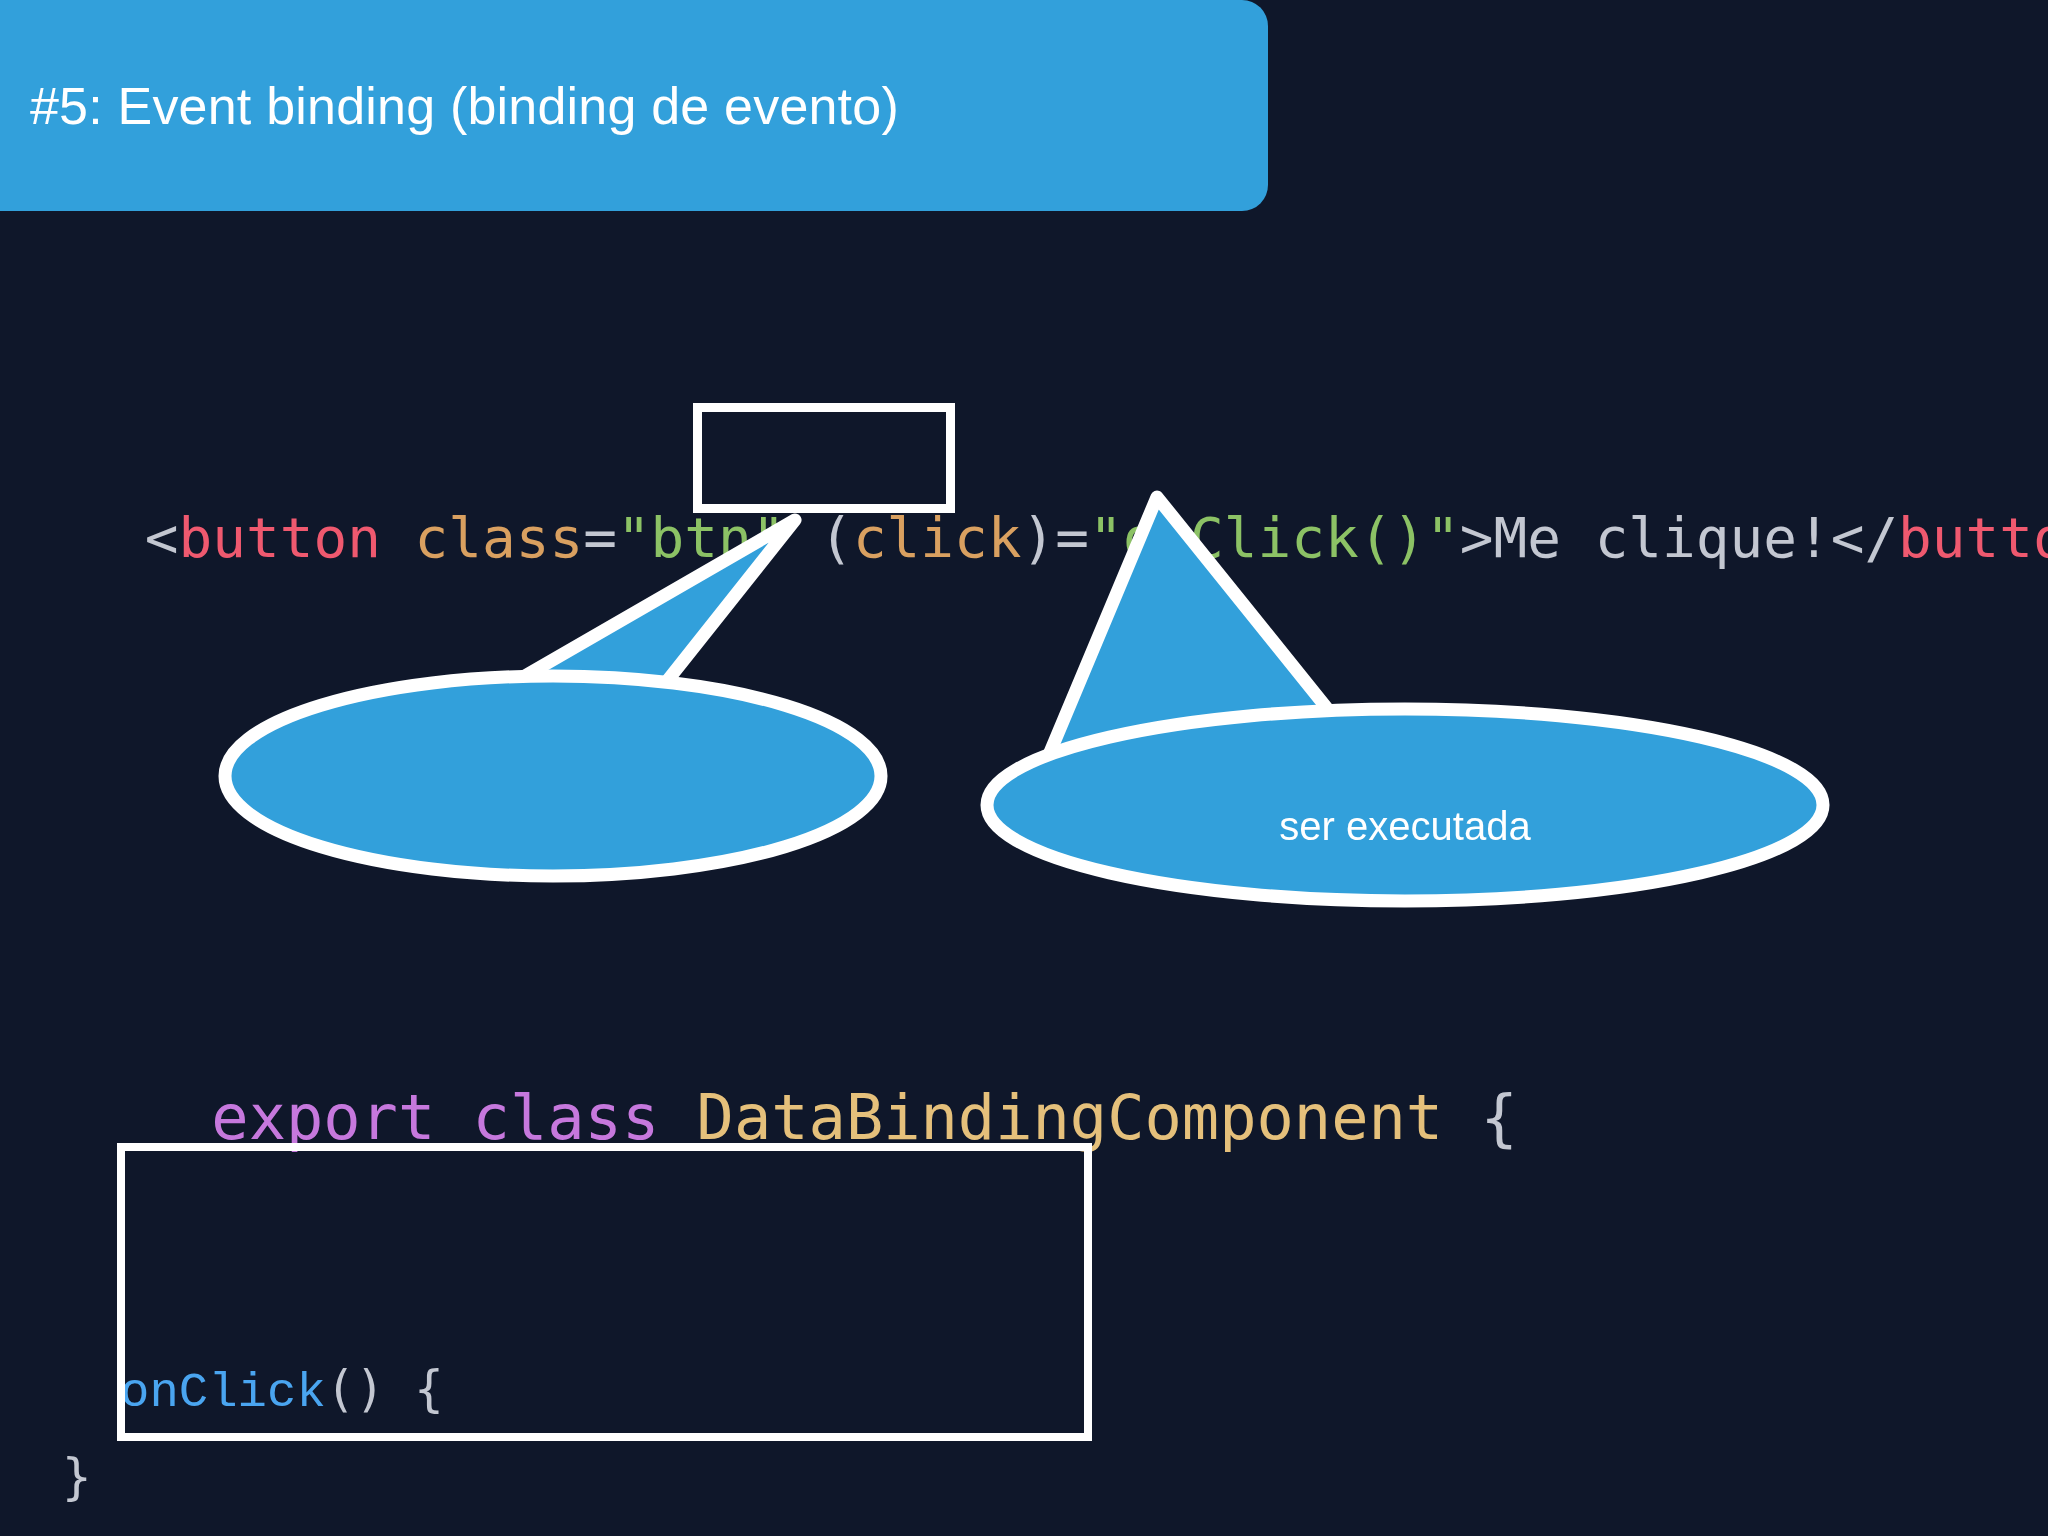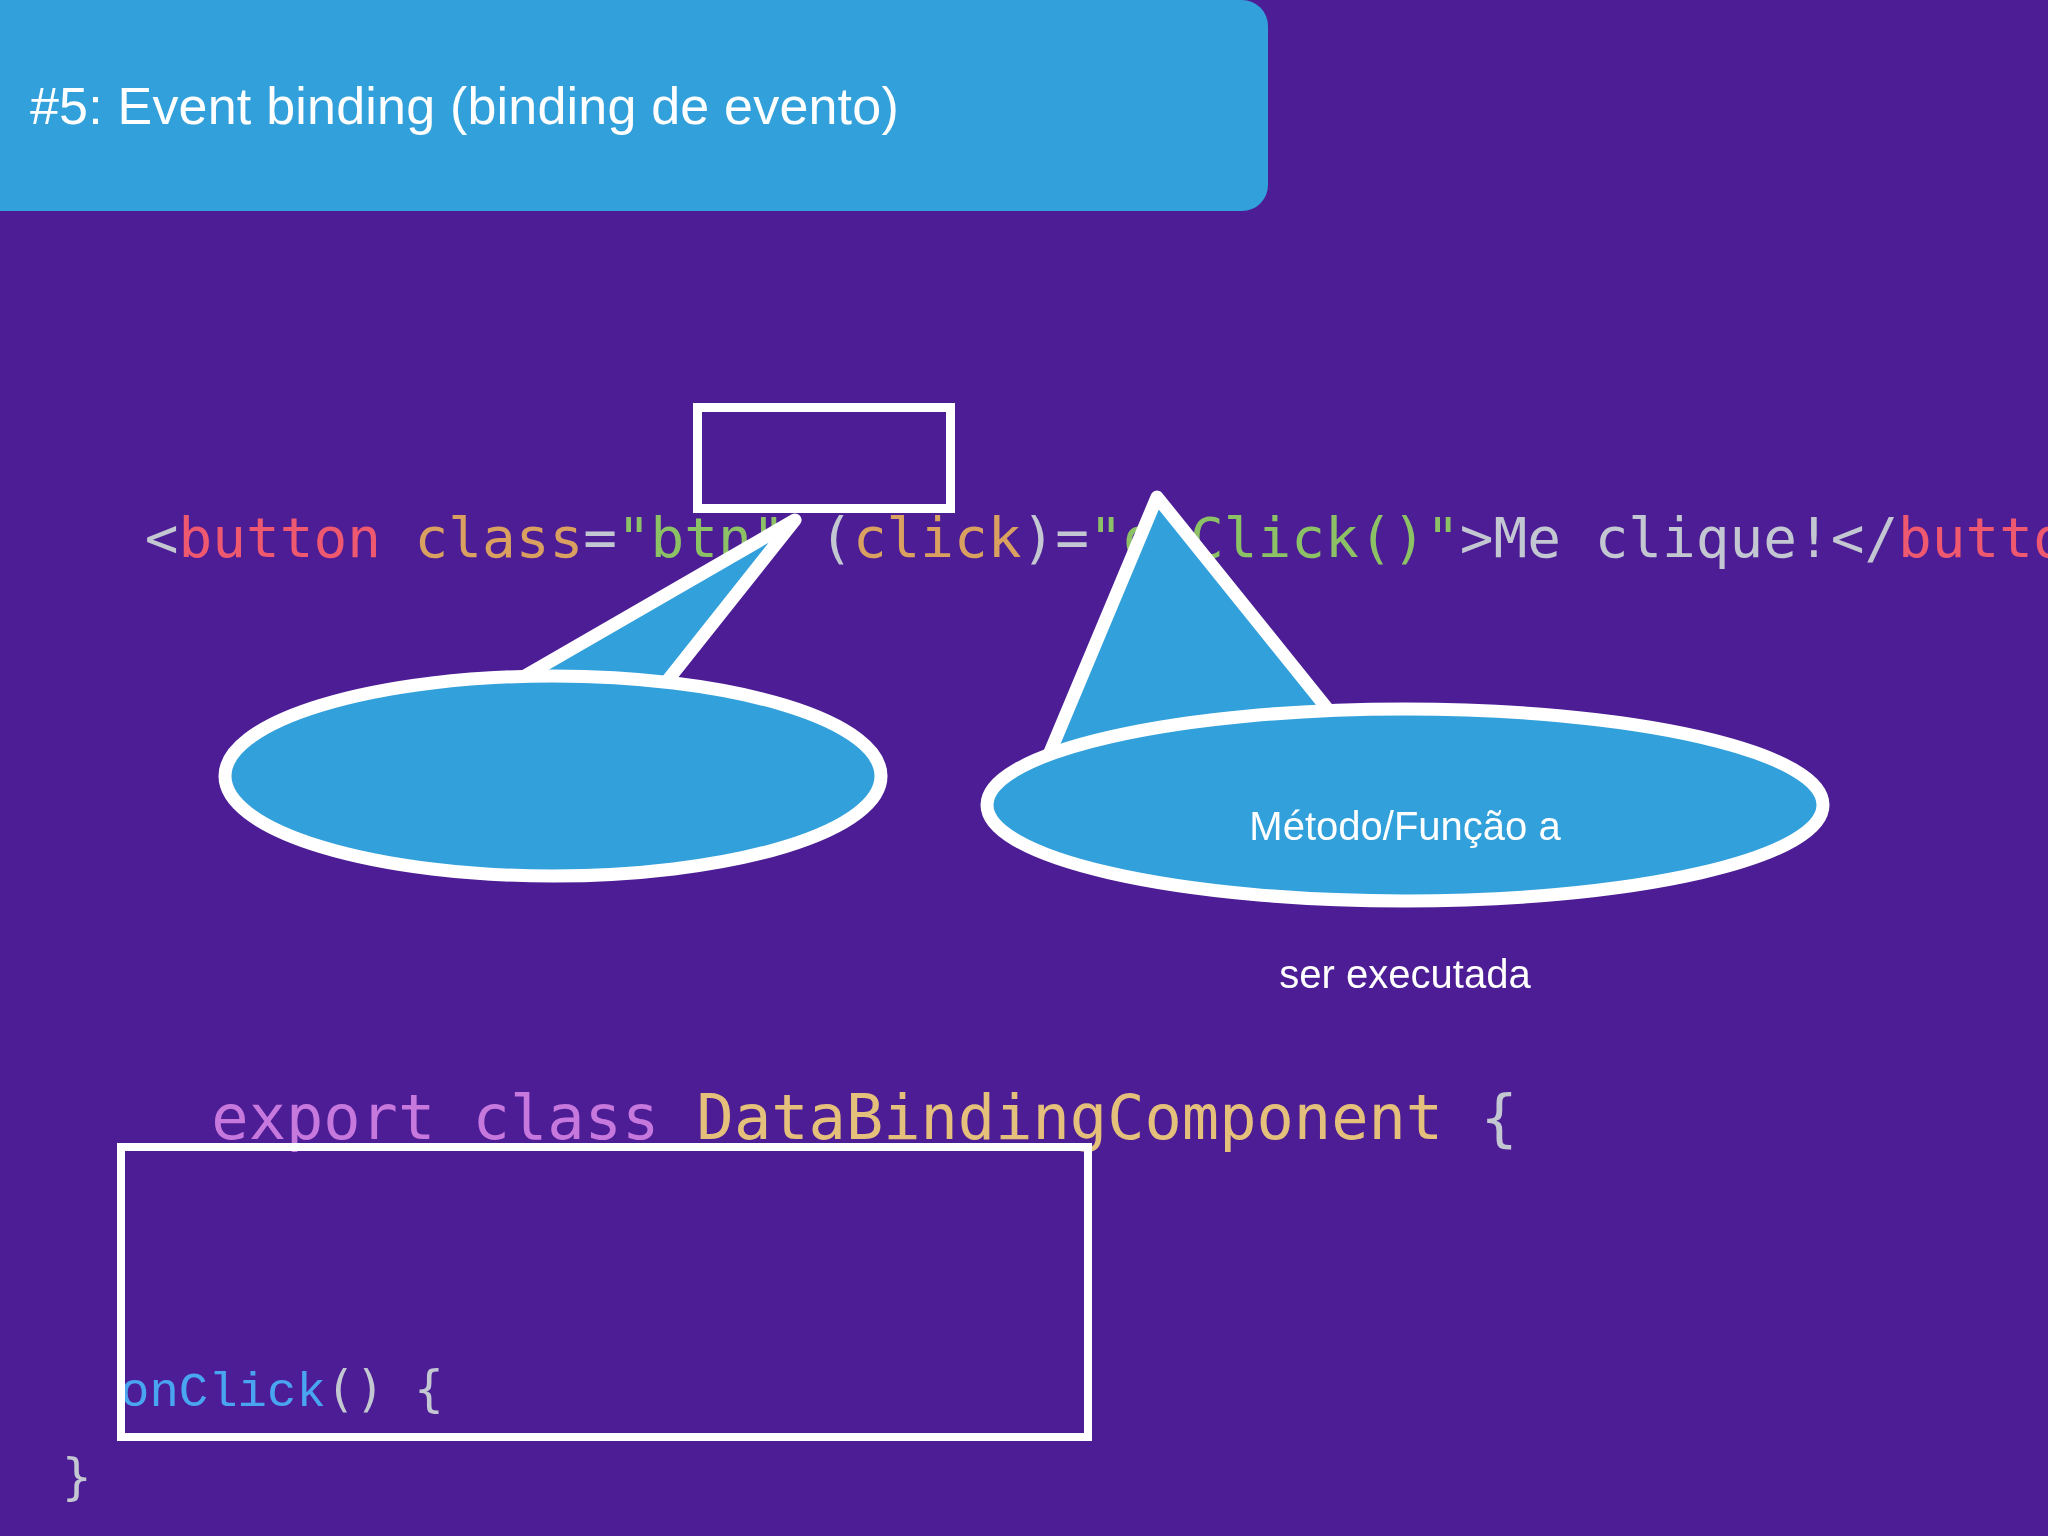--- a/index.html
+++ b/index.html
@@ -3,21 +3,21 @@
 <meta charset="utf-8">
 <style>
   html,body{margin:0;padding:0;}
   body{
     width:2048px;height:1536px;
     background:#282c34;
     font-family:"Liberation Sans", sans-serif;
     overflow:hidden;
     position:relative;
   }
-  #slide{position:absolute;inset:0;width:2048px;height:1536px;background:#4c1d95;}
+  #slide{position:absolute;inset:0;width:2048px;height:1536px;background:#0f172a;}
 
   
   .banner{
     position:absolute;left:0;top:0;width:1268px;height:211px;
     background:#32a0db;
     border-radius:0 26px 26px 0;
     box-sizing:border-box;
   }
   .banner-text{
     position:absolute;left:30px;top:0;height:211px;
@@ -109,21 +109,20 @@
 
     <ellipse cx="553" cy="776" rx="328" ry="100" fill="#32a0db" stroke="#ffffff" stroke-width="13"></ellipse>
 
     <polygon points="1157,497 1330,712 1030,800" fill="#32a0db" stroke="#ffffff" stroke-width="13" stroke-linejoin="round"></polygon>
 
     <ellipse cx="1405" cy="805" rx="418" ry="96" fill="#32a0db" stroke="#ffffff" stroke-width="13"></ellipse>
   </svg>
 
 
   <div class="callout-label cl-2">
-    <div>Método/Função a</div>
     <div>ser executada</div>
   </div>
 
   <div class="code line-class">
     <span class="t-kw">export class </span><span class="t-class">DataBindingComponent</span><span class="t-punc"> {</span>
   </div>
 
   <div class="code code-block">
     <div><span class="t-fn">onClick</span><span class="t-punc">() </span><span class="t-punc">{</span></div>
     

